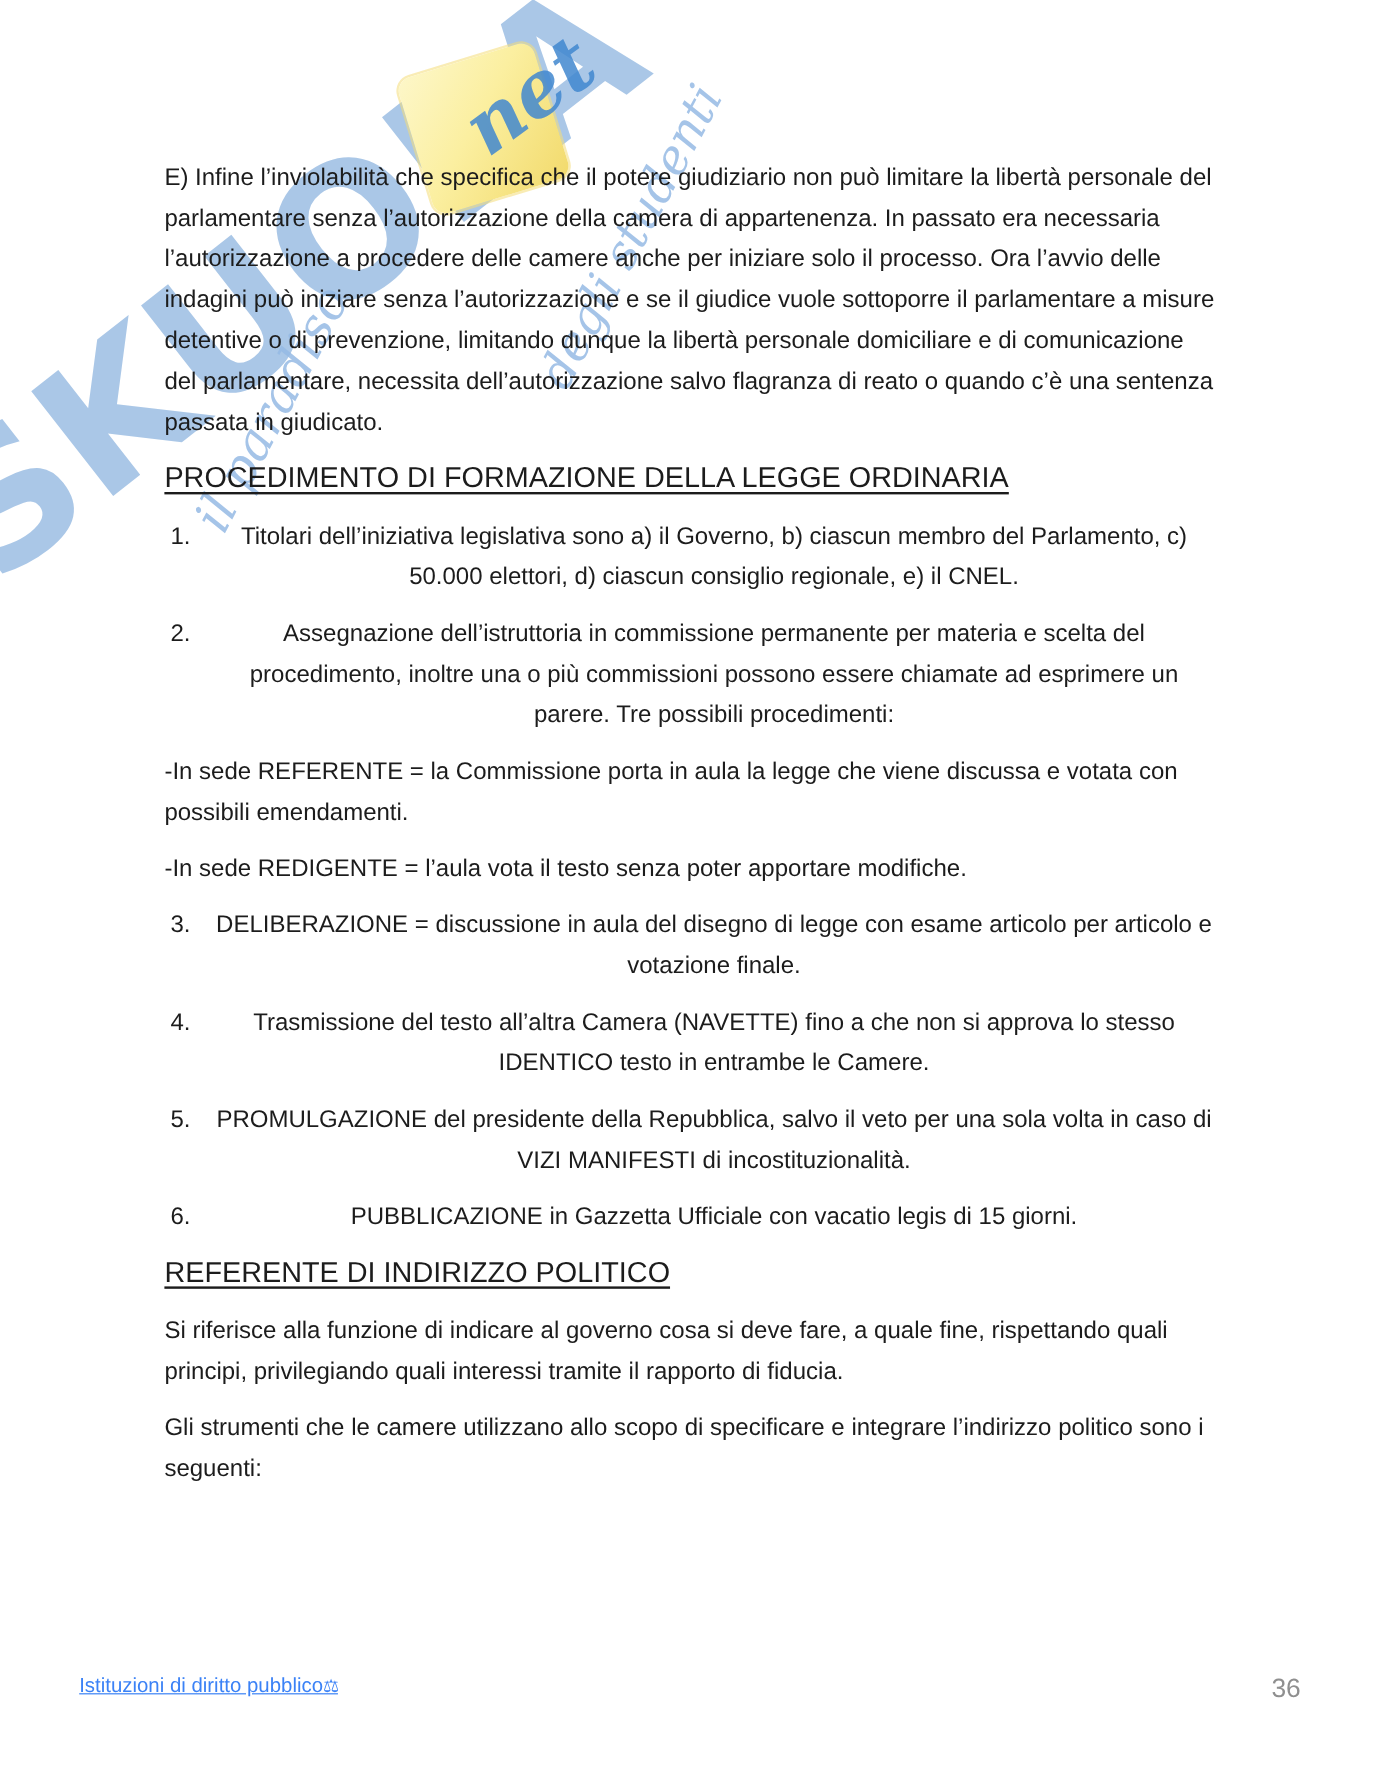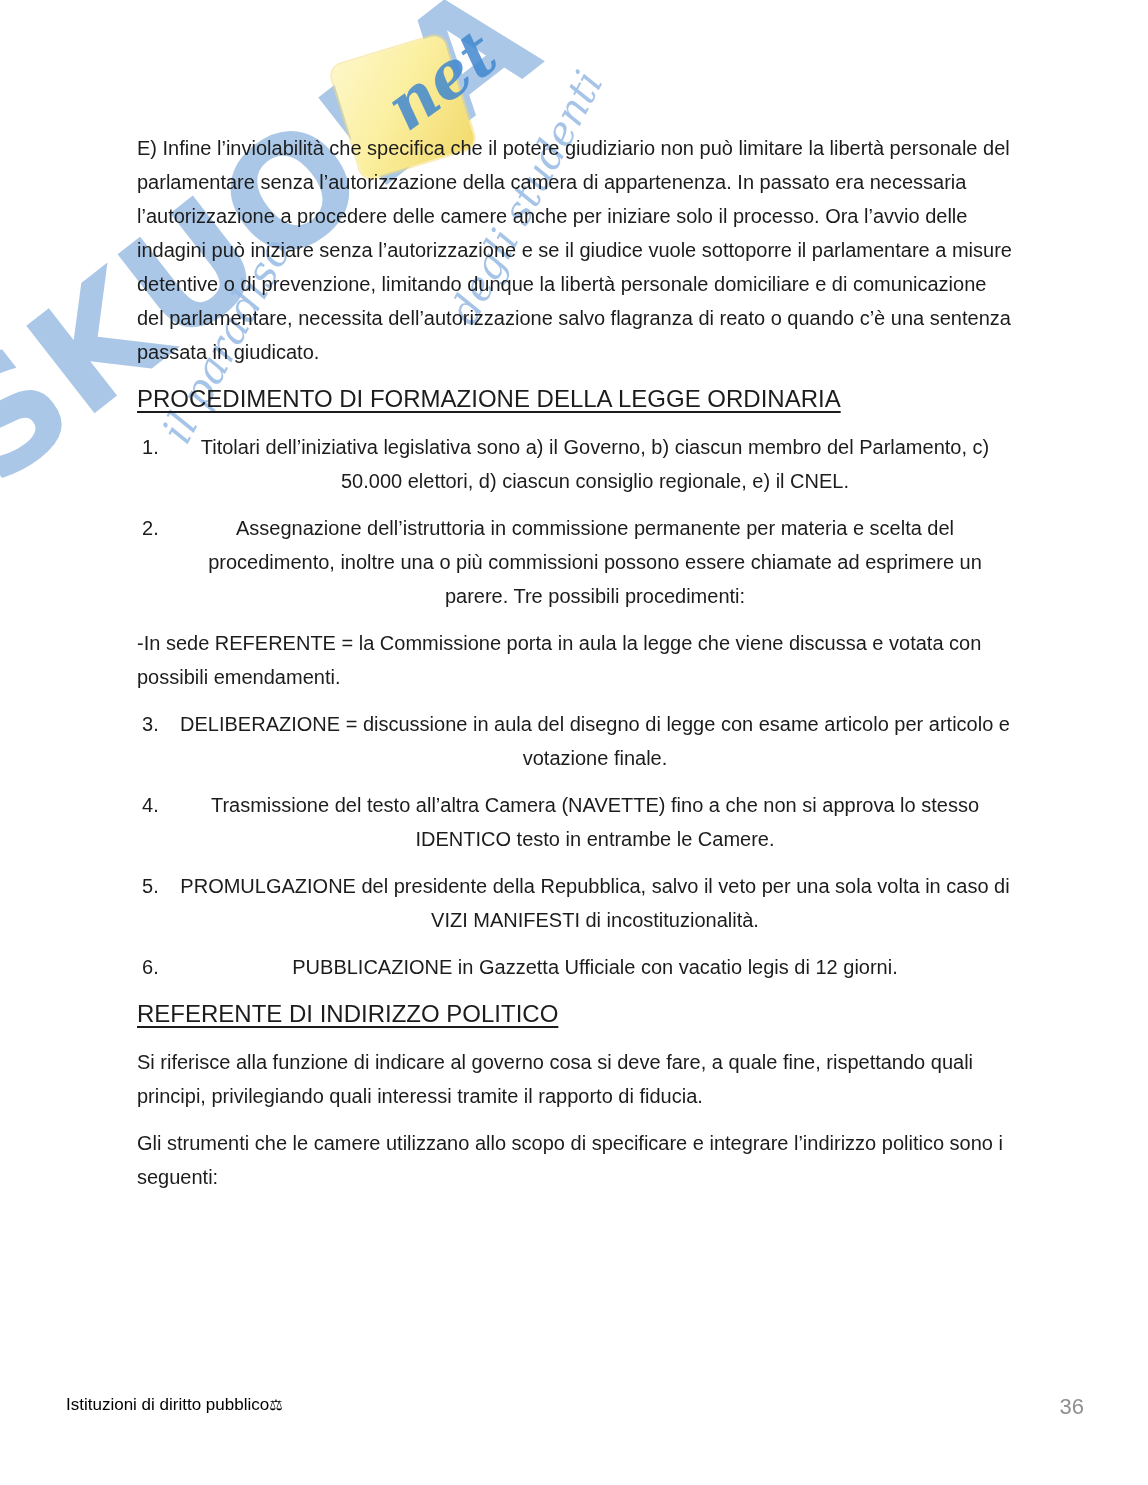--- a/index.html
+++ b/index.html
@@ -61,21 +61,21 @@
     counter-increment:step;
   }
   ol.steps li::before {
     content:counter(step) ".";
     position:absolute; left:5px; top:0;
   }
 
   
   .footer-left {
     position:absolute; left:66px; top:1394px; z-index:2;
-    font-size:17px; line-height:22px; color:#000000;
+    font-size:17px; line-height:22px; color:#3b82f6;text-decoration:underline;
   }
   .footer-left .sym { font-size:15px; letter-spacing:-1px; }
   .footer-right {
     position:absolute; right:64px; top:1396px; z-index:2;
     font-size:22px; line-height:22px; color:#8f8f8f;
   }
 </style>
 </head>
 <body>
 
@@ -94,26 +94,27 @@
     <p>E) Infine l’inviolabilità che specifica che il potere giudiziario non può limitare la libertà personale del parlamentare senza l’autorizzazione della camera di appartenenza. In passato era necessaria l’autorizzazione a procedere delle camere anche per iniziare solo il processo. Ora l’avvio delle indagini può iniziare senza l’autorizzazione e se il giudice vuole sottoporre il parlamentare a misure detentive o di prevenzione, limitando dunque la libertà personale domiciliare e di comunicazione del parlamentare, necessita dell’autorizzazione salvo flagranza di reato o quando c’è una sentenza passata in giudicato.</p>
 
     <h2 class="doc-heading">PROCEDIMENTO DI FORMAZIONE DELLA LEGGE ORDINARIA</h2>
 
     <ol class="steps part1">
       <li><span>Titolari dell’iniziativa legislativa sono a) il Governo, b) ciascun membro del Parlamento, c) 50.000 elettori, d) ciascun consiglio regionale, e) il CNEL.</span></li>
       <li><span>Assegnazione dell’istruttoria in commissione permanente per materia e scelta del procedimento, inoltre una o più commissioni possono essere chiamate ad esprimere un parere. Tre possibili procedimenti:</span></li>
     </ol>
 
     <p>-In sede REFERENTE = la Commissione porta in aula la legge che viene discussa e votata con possibili emendamenti.</p>
+    <p>-In sede REDIGENTE = l’aula vota il testo senza poter apportare modifiche.</p>
 
     <ol class="steps part2">
       <li><span>DELIBERAZIONE = discussione in aula del disegno di legge con esame articolo per articolo e votazione finale.</span></li>
       <li><span>Trasmissione del testo all’altra Camera (NAVETTE) fino a che non si approva lo stesso IDENTICO testo in entrambe le Camere.</span></li>
       <li><span>PROMULGAZIONE del presidente della Repubblica, salvo il veto per una sola volta in caso di VIZI MANIFESTI di incostituzionalità.</span></li>
-      <li><span>PUBBLICAZIONE in Gazzetta Ufficiale con vacatio legis di 12 giorni.</span></li>
+      <li><span>PUBBLICAZIONE in Gazzetta Ufficiale con vacatio legis di 15 giorni.</span></li>
     </ol>
 
     <h2 class="doc-heading">REFERENTE DI INDIRIZZO POLITICO</h2>
 
     <p>Si riferisce alla funzione di indicare al governo cosa si deve fare, a quale fine, rispettando quali principi, privilegiando quali interessi tramite il rapporto di fiducia.</p>
     <p>Gli strumenti che le camere utilizzano allo scopo di specificare e integrare l’indirizzo politico sono i seguenti:</p>
 
   </div>
 
   <div class="footer-left">

